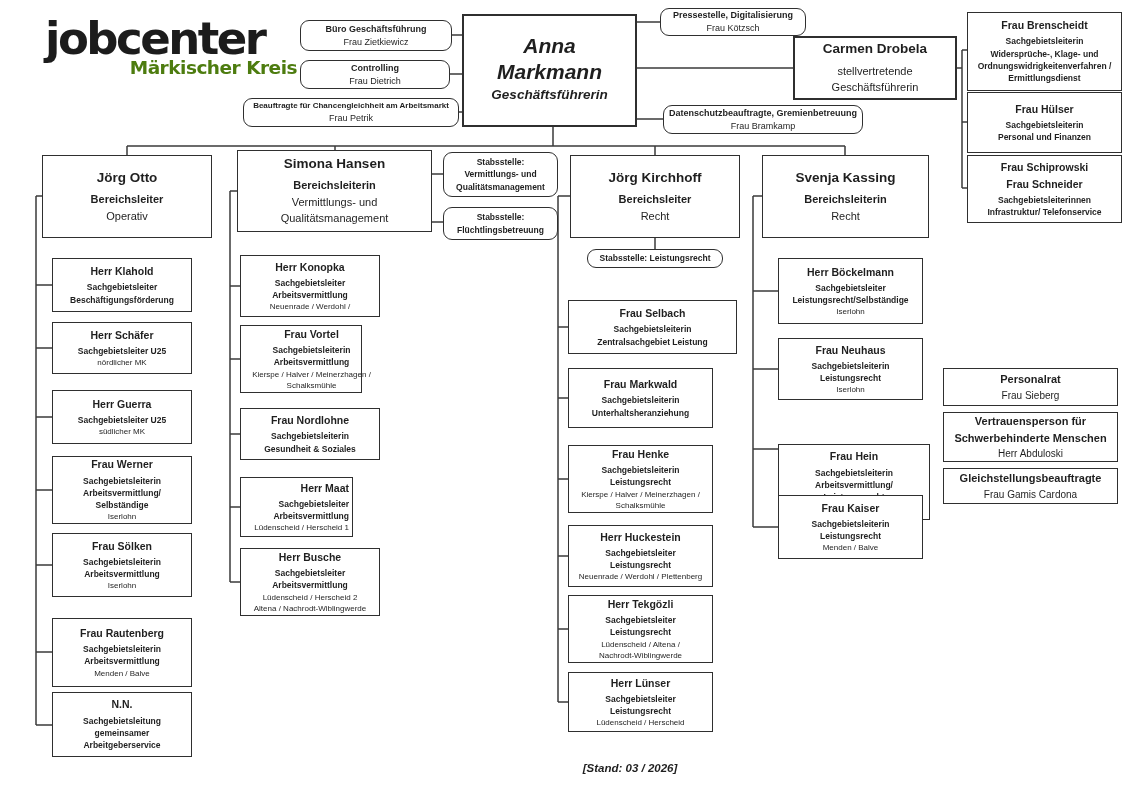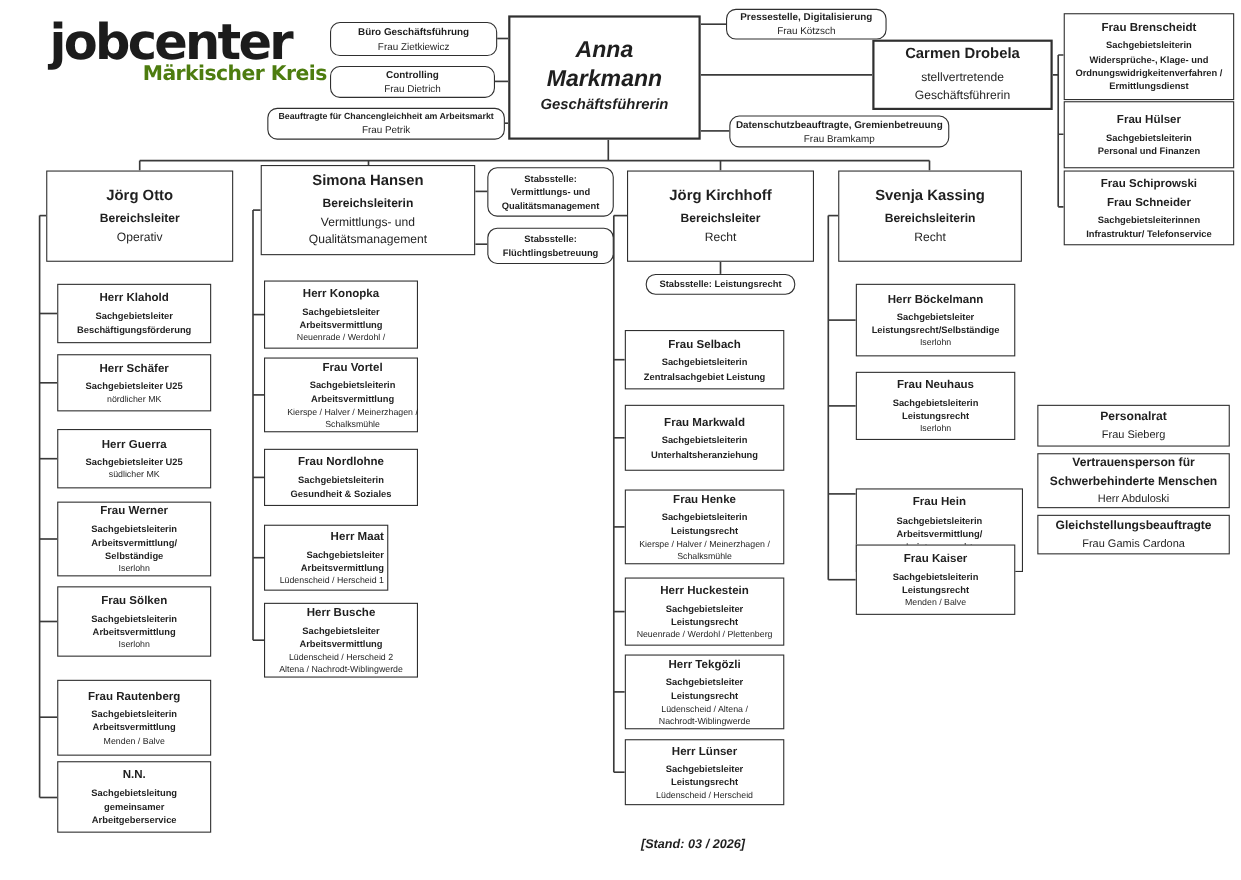--- a/index.html
+++ b/index.html
@@ -216,21 +216,21 @@
       <span class="sb">Sachgebietsleitung</span>
       <span class="sb">gemeinsamer</span>
       <span class="sb">Arbeitgeberservice</span>
     </div>
     <div class="box " style="left: 240px; top: 255px; width: 140px; height: 62px;">
       <span class="nb">Herr Konopka</span>
       <span class="sb">Sachgebietsleiter</span>
       <span class="sb">Arbeitsvermittlung</span>
       <span class="sr">Neuenrade / Werdohl /</span>
     </div>
-    <div class="box " style="left: 240px; top: 325px; width: 140px; height: 68px; padding-left: 24px;">
+    <div class="box " style="left: 240px; top: 325px; width: 122px; height: 68px; padding-left: 24px;">
       <span class="nb">Frau Vortel</span>
       <span class="sb">Sachgebietsleiterin</span>
       <span class="sb">Arbeitsvermittlung</span>
       <span class="sr">Kierspe / Halver / Meinerzhagen /</span>
       <span class="sr">Schalksmühle</span>
     </div>
     <div class="box " style="left: 240px; top: 408px; width: 140px; height: 52px;">
       <span class="nb">Frau Nordlohne</span>
       <span class="sb">Sachgebietsleiterin</span>
       <span class="sb">Gesundheit &amp; Soziales</span>
@@ -241,21 +241,21 @@
       <span class="sb">Arbeitsvermittlung</span>
       <span class="sr">Lüdenscheid / Herscheid 1</span>
     </div>
     <div class="box " style="left: 240px; top: 548px; width: 140px; height: 68px;">
       <span class="nb">Herr Busche</span>
       <span class="sb">Sachgebietsleiter</span>
       <span class="sb">Arbeitsvermittlung</span>
       <span class="sr">Lüdenscheid / Herscheid 2</span>
       <span class="sr">Altena / Nachrodt-Wiblingwerde</span>
     </div>
-    <div class="box " style="left: 568px; top: 300px; width: 145px; height: 54px;">
+    <div class="box " style="left: 568px; top: 300px; width: 169px; height: 54px;">
       <span class="nb">Frau Selbach</span>
       <span class="sb">Sachgebietsleiterin</span>
       <span class="sb">Zentralsachgebiet Leistung</span>
     </div>
     <div class="box " style="left: 568px; top: 368px; width: 145px; height: 60px;">
       <span class="nb">Frau Markwald</span>
       <span class="sb">Sachgebietsleiterin</span>
       <span class="sb">Unterhaltsheranziehung</span>
     </div>
     <div class="box " style="left: 568px; top: 445px; width: 145px; height: 68px;">

